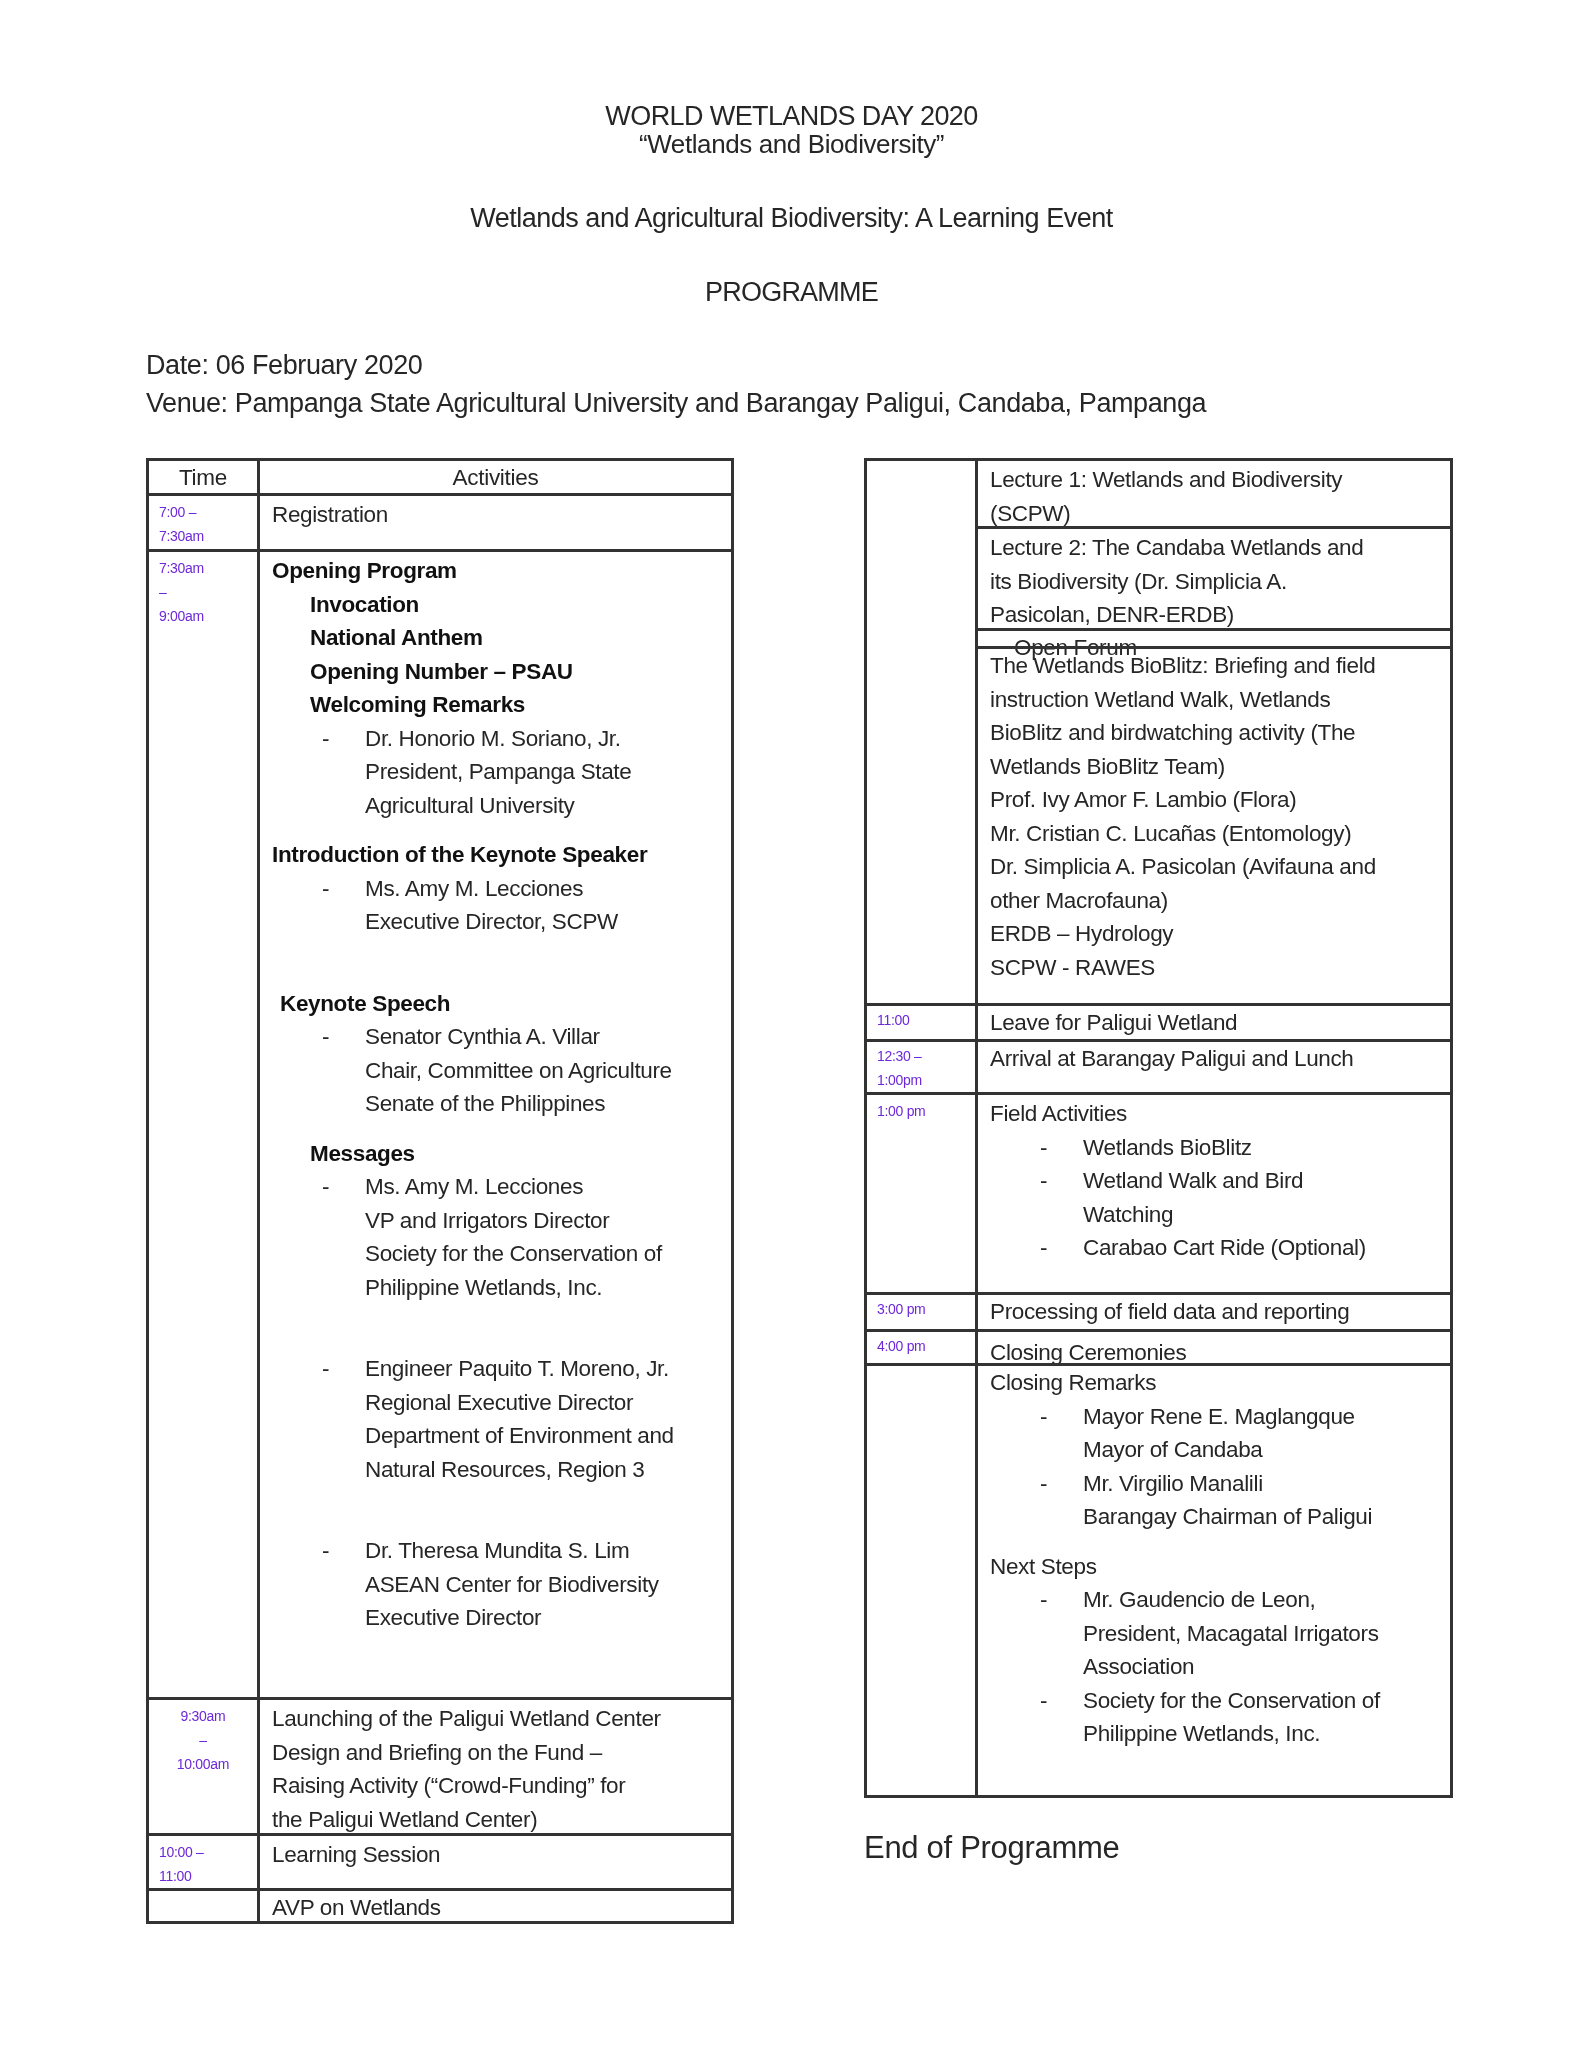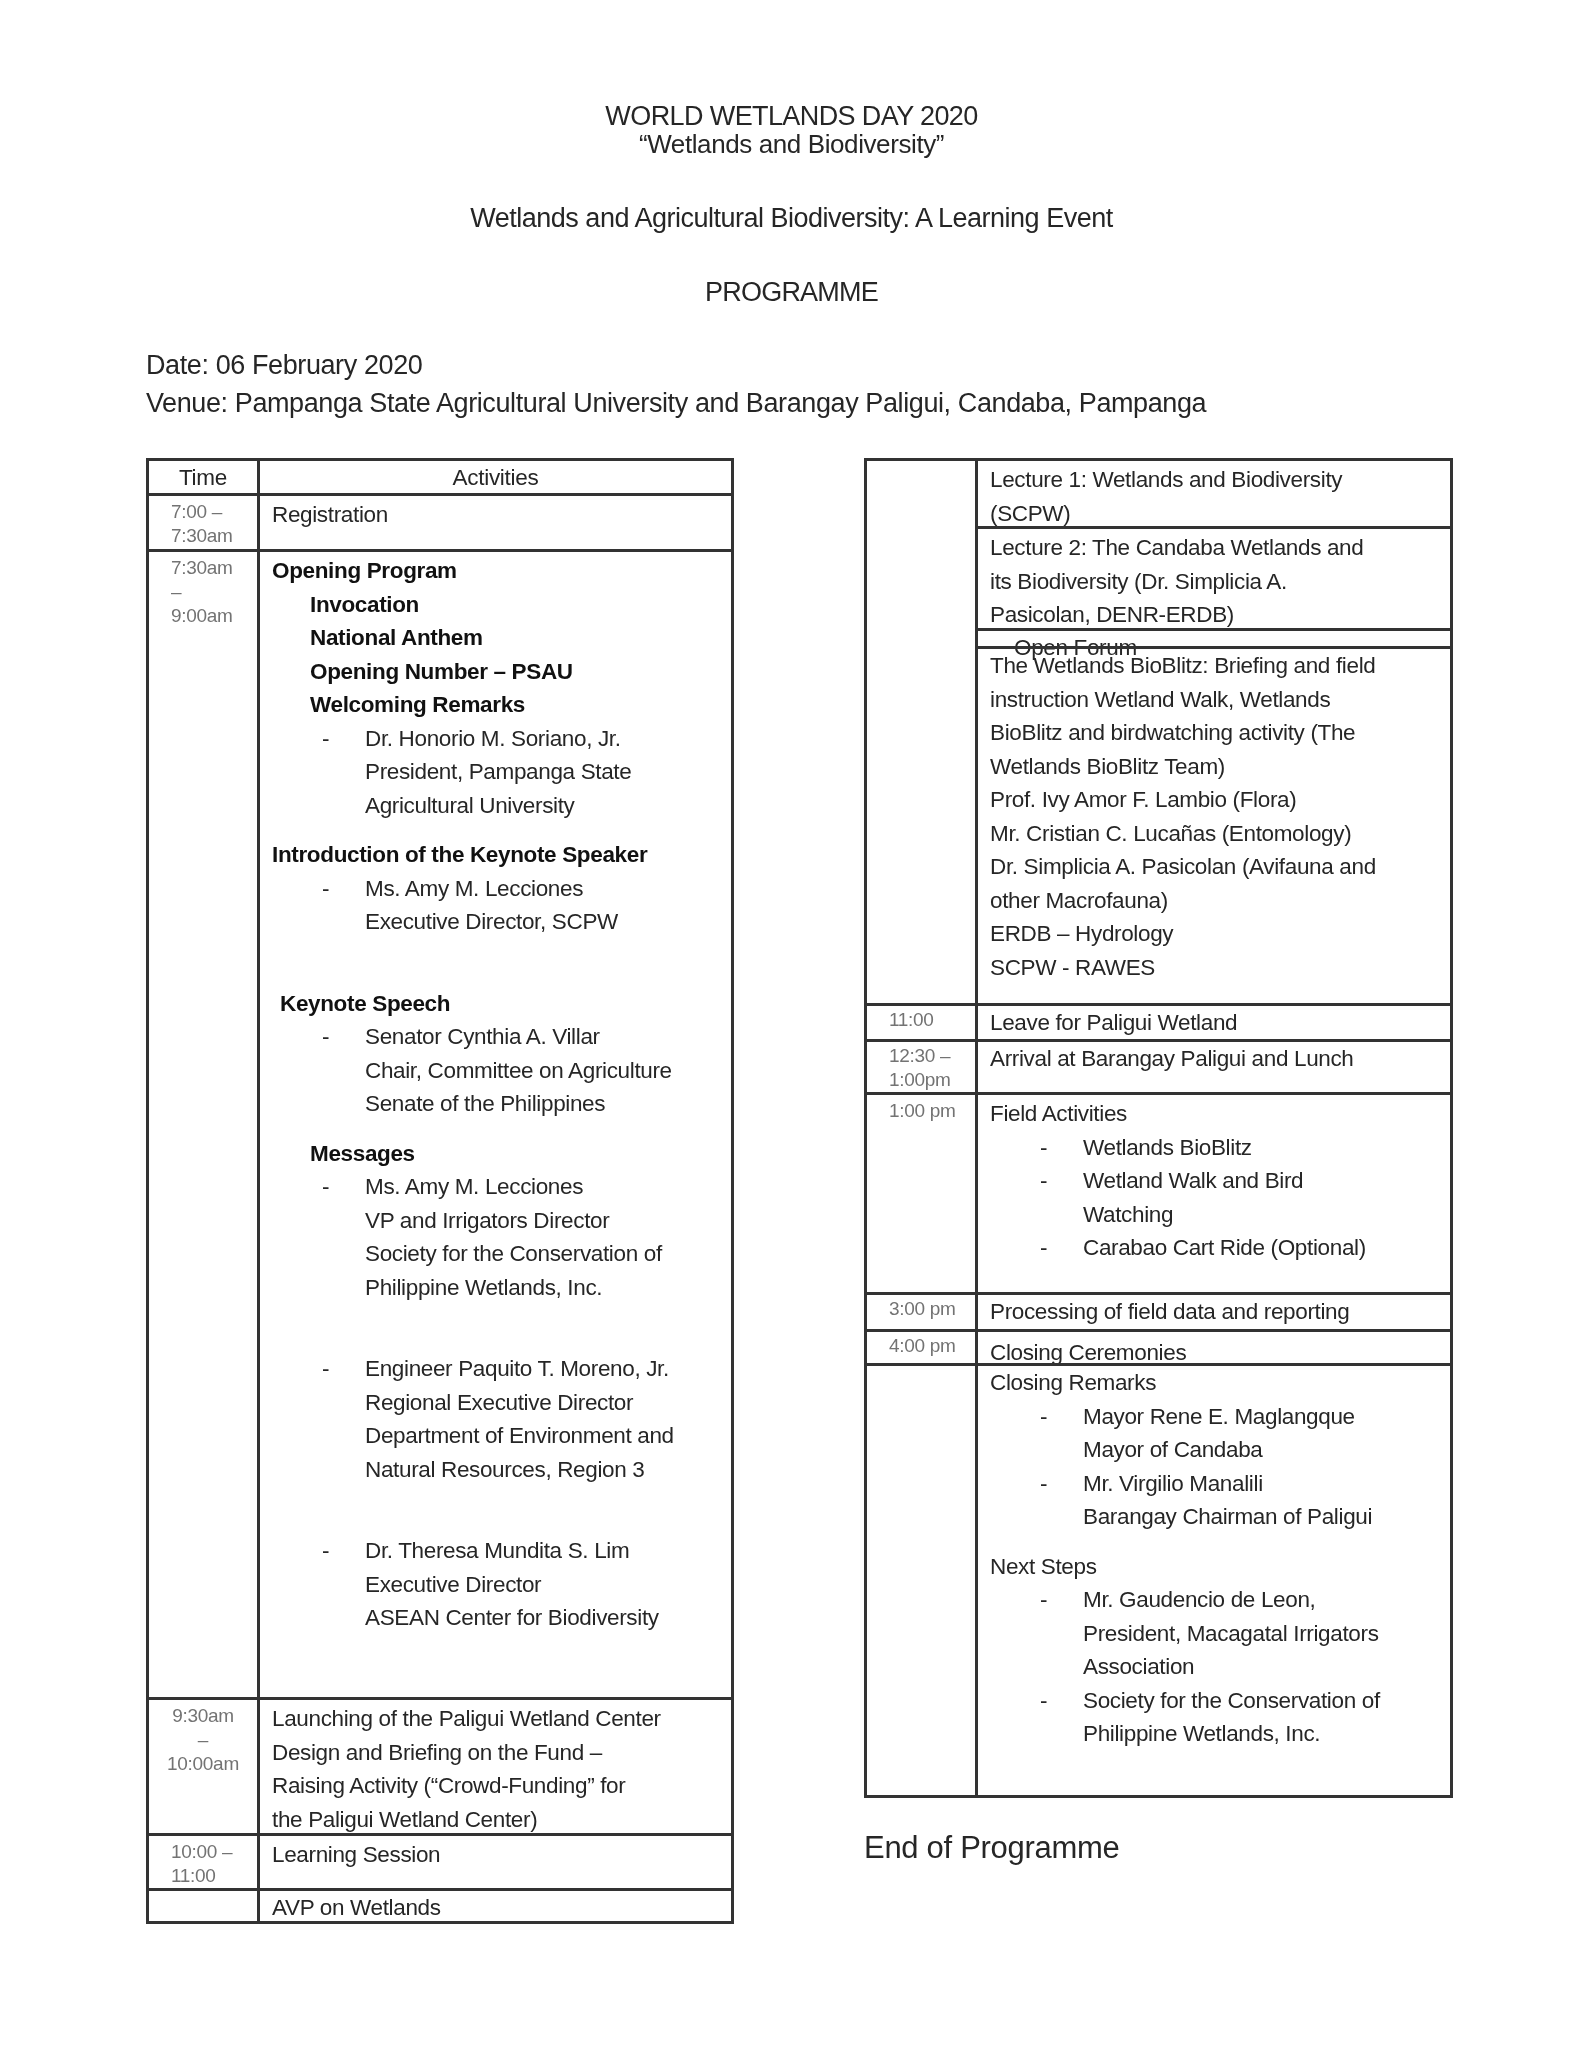--- a/index.html
+++ b/index.html
@@ -16,22 +16,22 @@
 
   .tbl { position: absolute; border: 3px solid #333; box-sizing: border-box; }
   .tbl-left { left: 146px; top: 458px; width: 588px; height: 1466px; }
   .tbl-right { left: 864px; top: 458px; width: 589px; height: 1340px; }
   .vdiv { position: absolute; top: 0; bottom: 0; width: 3px; background: #333; }
   .tbl-left .vdiv { left: 108px; }
   .tbl-right .vdiv { left: 108px; }
   .row { position: absolute; left: 0; right: 0; box-sizing: border-box; }
   .row.bt { border-top: 3px solid #333; }
   .row .hline { position: absolute; top: -3px; height: 3px; background: #333; right: 0; }
-  .time { position: absolute; left: 0; width: 108px; top: 0; padding: 4px 0 0 22px; box-sizing: border-box;
-          font-size: 19px; line-height: 24px; letter-spacing: -0.3px; color: #737373; white-space: pre-line; }
+  .time { position: absolute; left: 0; width: 108px; top: 0; padding: 4px 0 0 10px; box-sizing: border-box;
+          font-size: 14px; line-height: 24px; letter-spacing: -0.3px; color: #6d28d9; white-space: pre-line; }
   .time.center { text-align: center; padding-left: 0; }
   .act { position: absolute; left: 111px; right: 0; top: 0; padding: 2px 8px 0 12px; box-sizing: border-box;
          font-size: 22.5px; line-height: 33.5px; letter-spacing: -0.35px; color: #262626; }
   .head-time, .head-act { position: absolute; top: 0; height: 33px; line-height: 33px; text-align: center;
          font-size: 22.5px; letter-spacing: -0.3px; }
   .head-time { left: 0; width: 108px; }
   .head-act { left: 111px; right: 0; }
   .line { display: block; white-space: nowrap; }
   .ind1 { padding-left: 38px; }
   .ind1b { padding-left: 8px; }
@@ -96,22 +96,22 @@
       <span class="sub">VP and Irrigators Director</span>
       <span class="sub">Society for the Conservation of</span>
       <span class="sub">Philippine Wetlands, Inc.</span>
       <span class="gap2"></span>
       <span class="sub"><span class="dash">-</span><span>Engineer Paquito T. Moreno, Jr.</span></span>
       <span class="sub">Regional Executive Director</span>
       <span class="sub">Department of Environment and</span>
       <span class="sub">Natural Resources, Region 3</span>
       <span class="gap2"></span>
       <span class="sub"><span class="dash">-</span><span>Dr. Theresa Mundita S. Lim</span></span>
+      <span class="sub">ASEAN Center for Biodiversity</span>
       <span class="sub">Executive Director</span>
-      <span class="sub">ASEAN Center for Biodiversity</span>
     </div>
   </div>
 
   <div class="row bt" style="top:1236px;height:136px;">
     <div class="time center">9:30am
 –
 10:00am</div>
     <div class="act">
       <span class="line">Launching of the Paligui Wetland Center</span>
       <span class="line">Design and Briefing on the Fund –</span>

